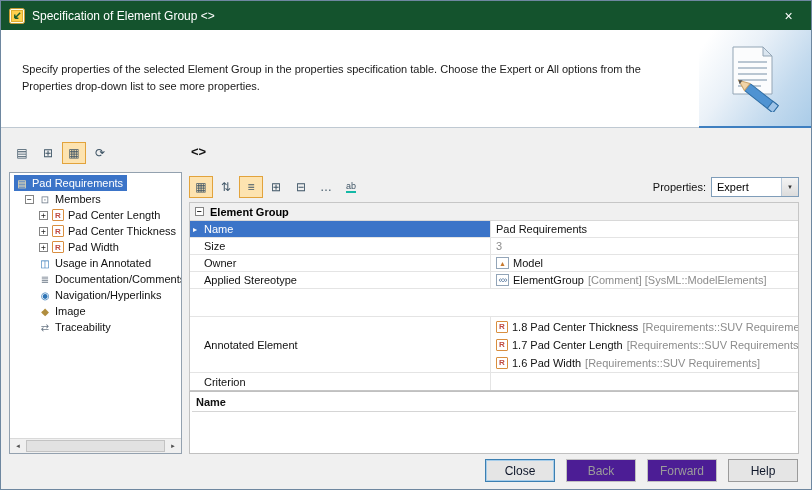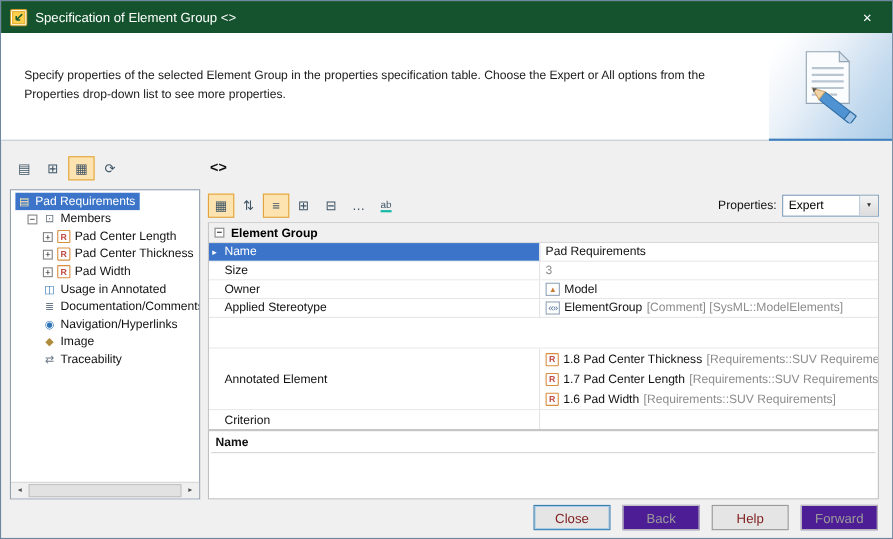--- a/index.html
+++ b/index.html
@@ -72,21 +72,21 @@
   .pval-multi{flex:1;display:flex;flex-direction:column;justify-content:center;padding:0 5px;overflow:hidden}
   .aline{display:flex;align-items:center;height:18px;font-size:11px;white-space:nowrap;color:#111}
 
   
   .desc-panel{position:absolute;top:390px;left:188px;width:610px;height:63px;background:#fff;border:1px solid #c0c0c0}
   .desc-title{font-size:11px;font-weight:bold;padding:4px 0 3px 6px;color:#111}
   .desc-sep{border-bottom:1px solid #d5d5d5;margin:0 2px}
 
   
   .footer{position:absolute;right:13px;bottom:7px;display:flex;gap:11px}
-  .btn{min-width:70px;height:23px;font-family:"Liberation Sans",sans-serif;font-size:12px;background:#e5e5e5;border:1px solid #9a9a9a;color:#7f1d1d;cursor:pointer}
+  .btn{min-width:70px;height:23px;font-family:"Liberation Sans",sans-serif;font-size:12px;background:#e5e5e5;border:1px solid #9a9a9a;color:#0f172a;cursor:pointer}
   .btn.primary{border-color:#3c7fb1;box-shadow:inset 0 0 0 1px #a6cdea}
   .btn:disabled{color:#9b9b9b;background:#4c1d95;border-color:#c0c0c0;cursor:default}
 </style>
 </head>
 <body>
 
 <div class="dialog">
 
   <div class="titlebar">
     <span class="app-icon">
@@ -328,17 +328,17 @@
   </div>
 
   <div class="desc-panel">
     <div class="desc-title">Name</div>
     <div class="desc-sep"></div>
   </div>
 
   <div class="footer">
     <button class="btn primary">Close</button>
     <button class="btn" disabled="">Back</button>
+    <button class="btn" disabled="">Forward</button>
     <button class="btn">Help</button>
-    <button class="btn" disabled="">Forward</button>
   </div>
 
 </div>
 
 </body></html>

